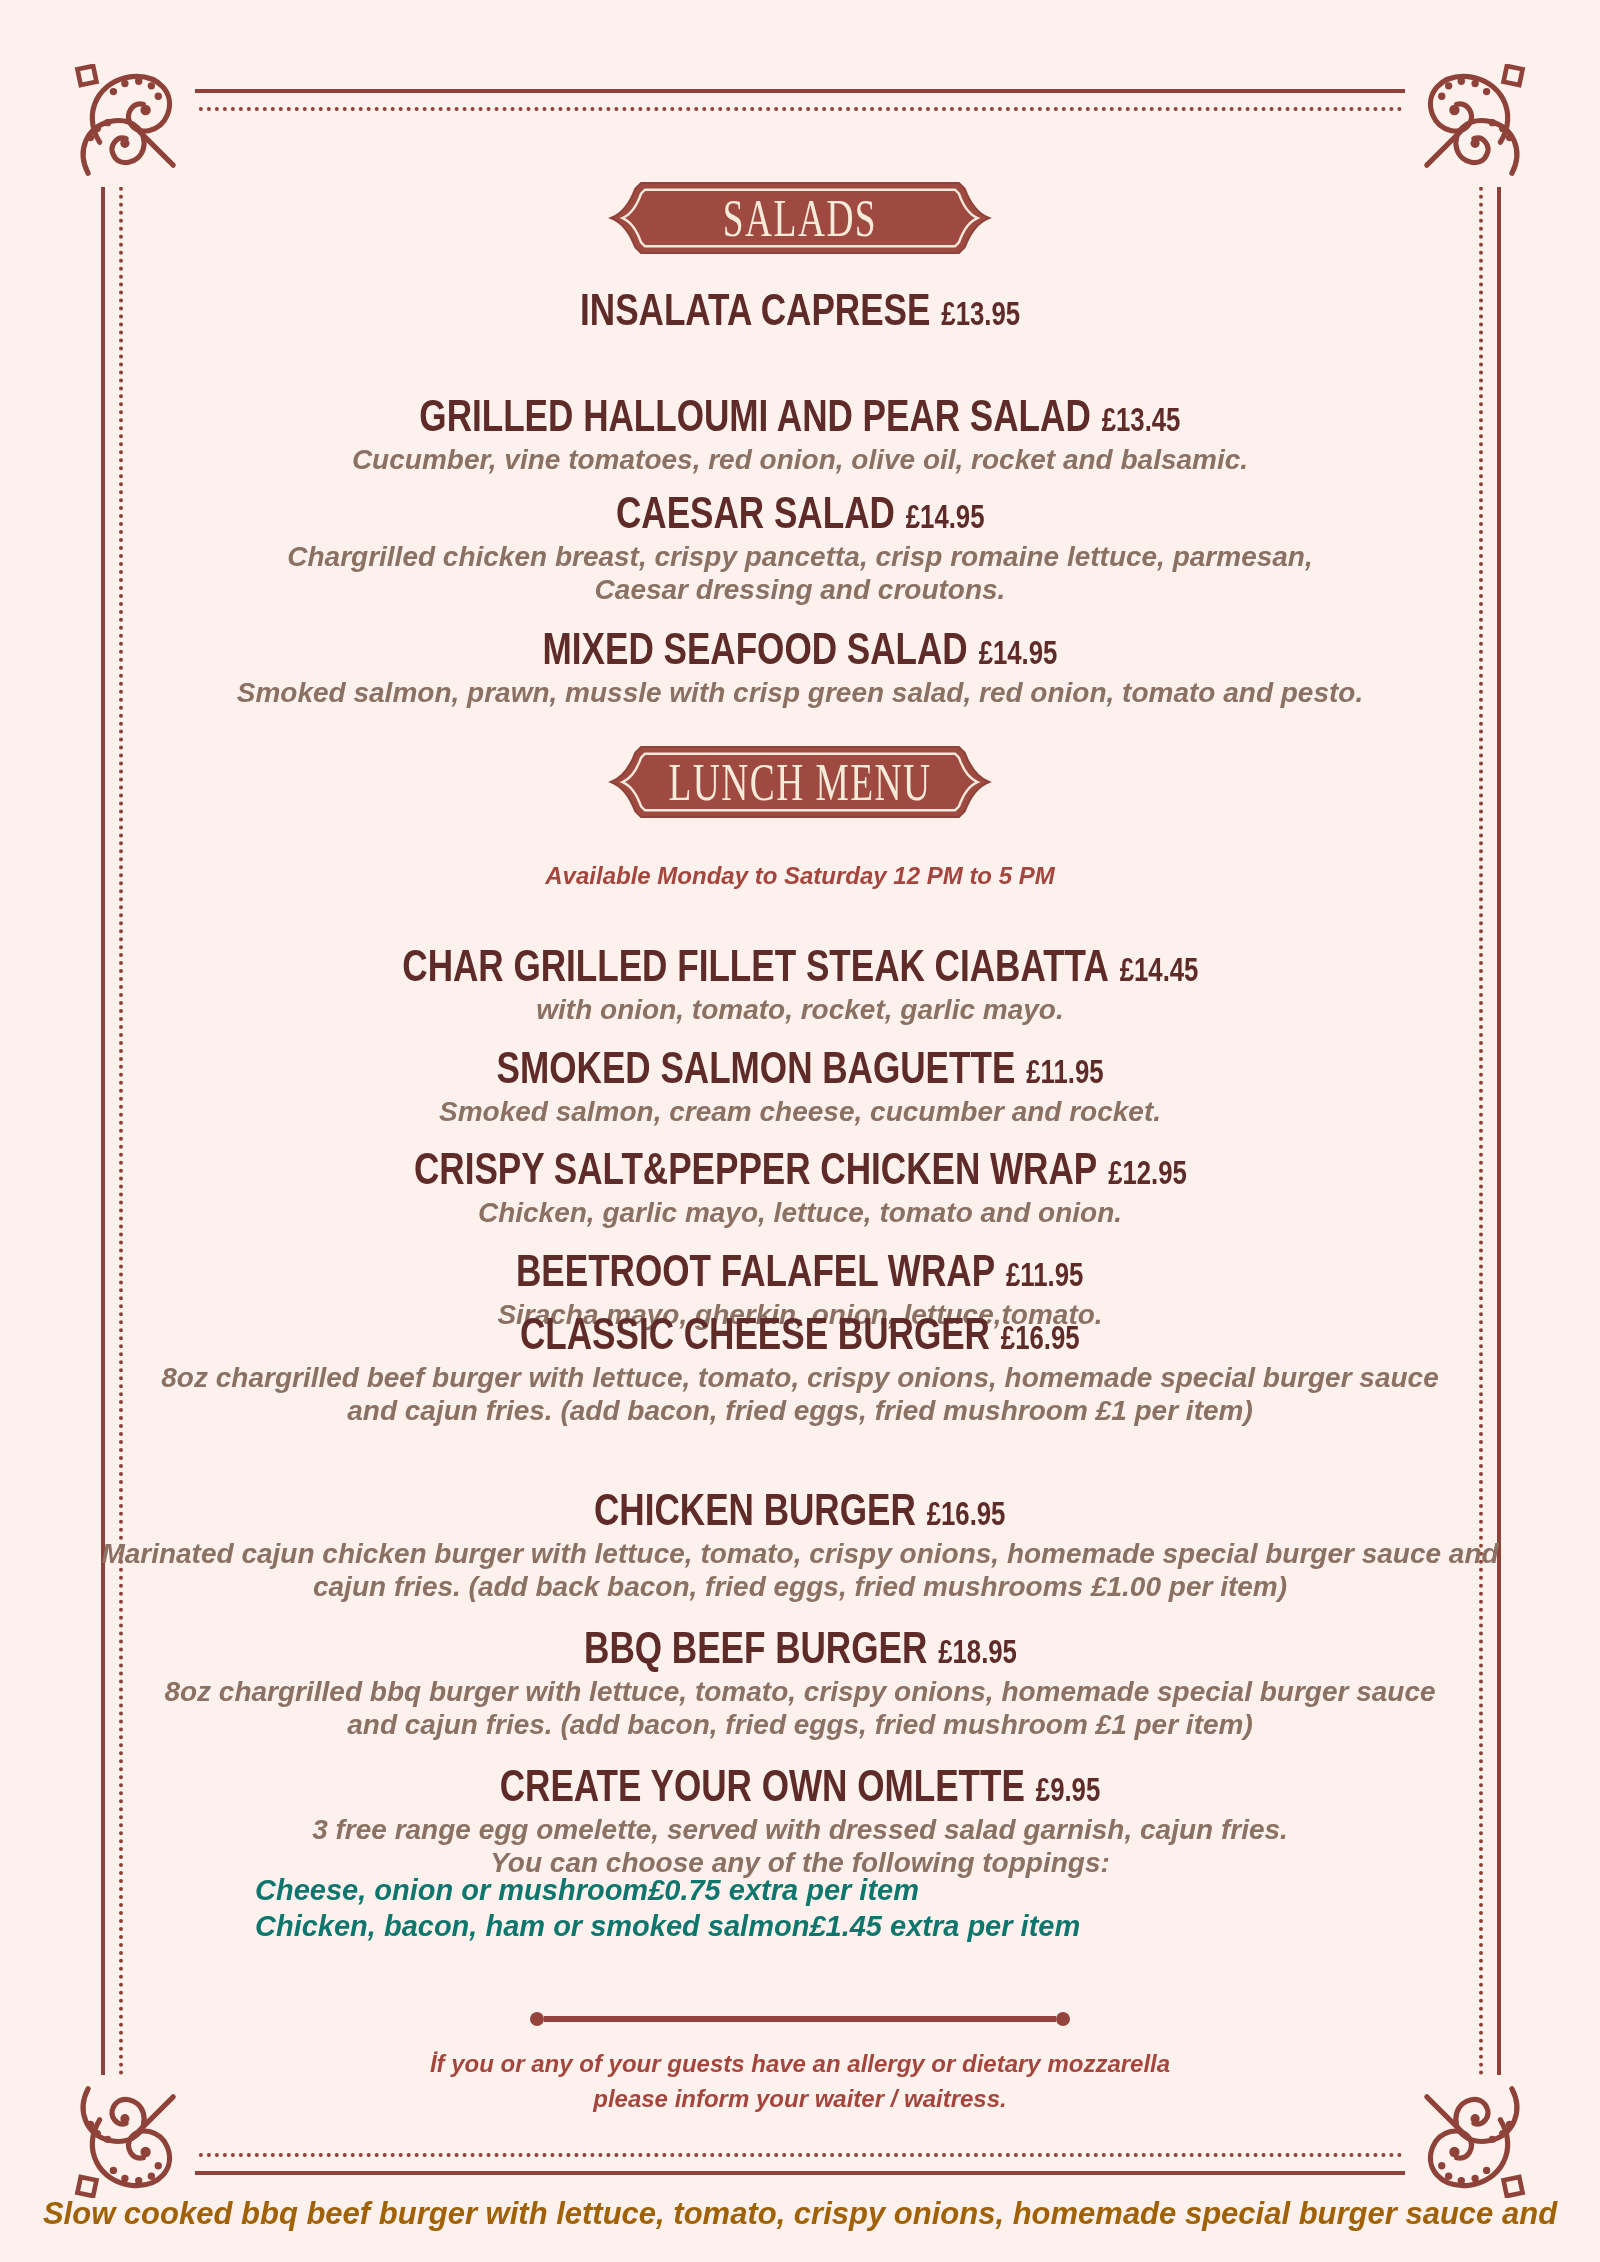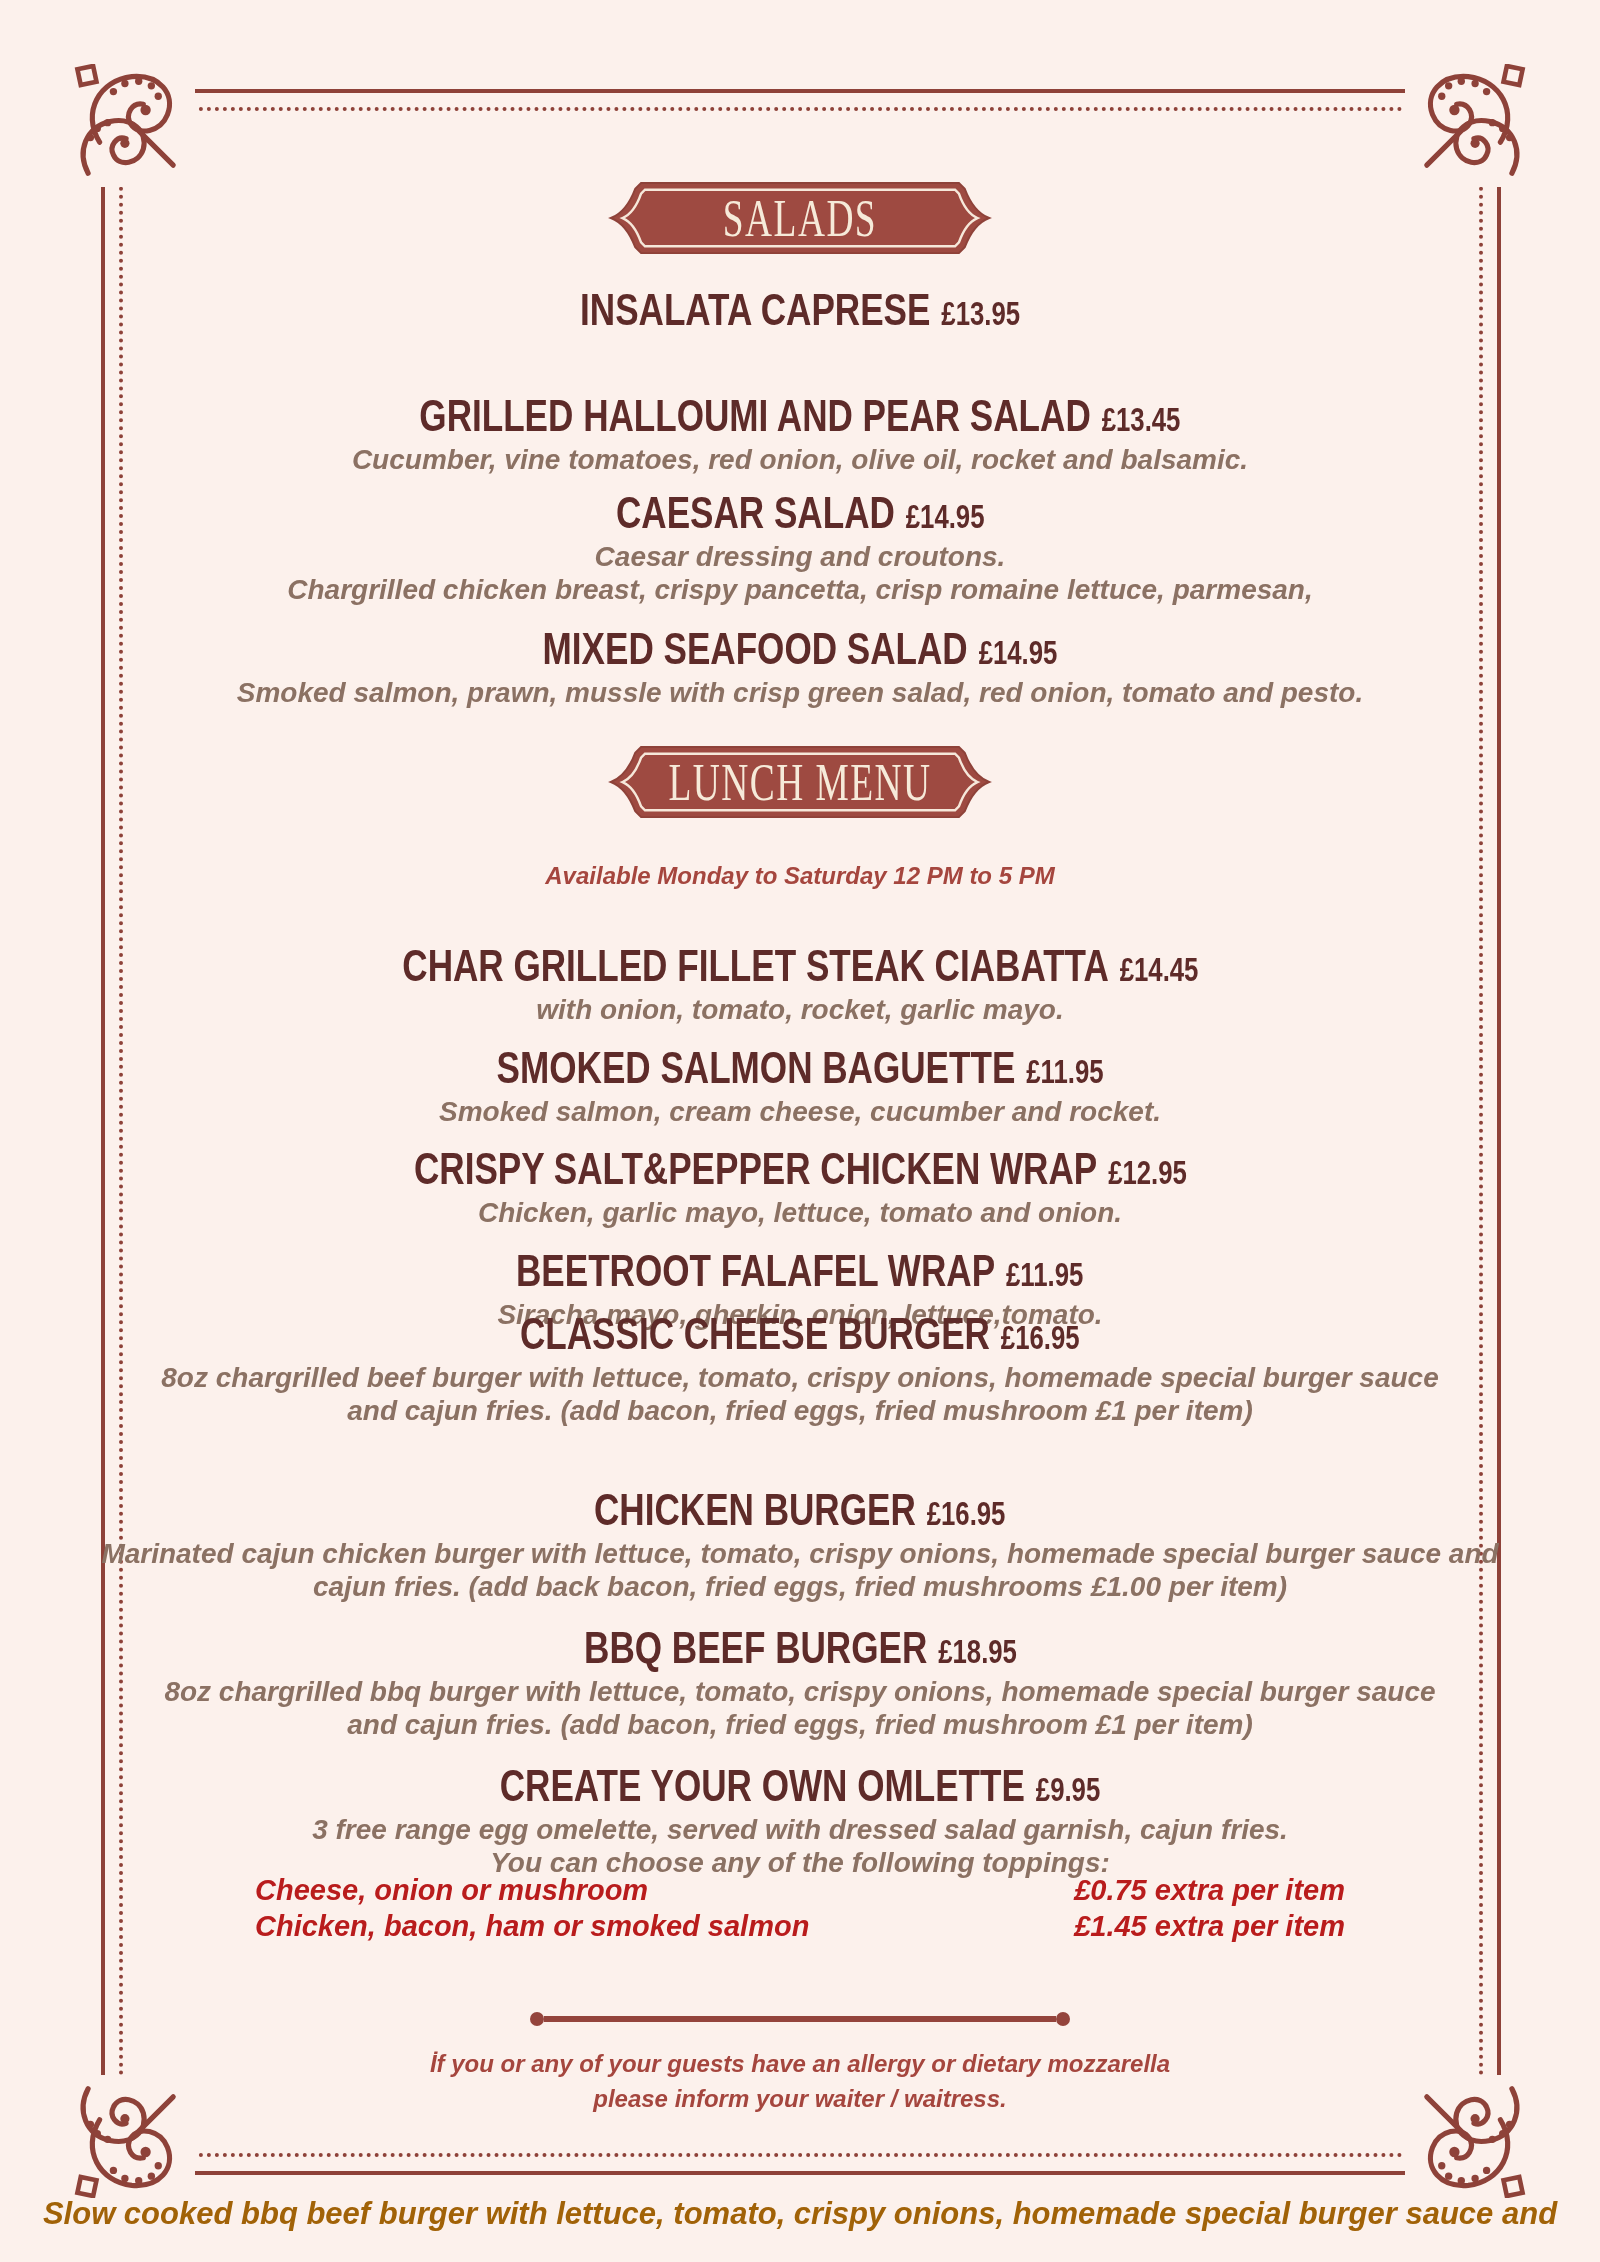--- a/index.html
+++ b/index.html
@@ -28,22 +28,22 @@
   
   .block{position:absolute;left:0;right:0;text-align:center;z-index:3;}
   .t{line-height:46px;color:#5e2b29;font-weight:700;font-size:45px;white-space:nowrap;}
   .cond{display:inline-block;transform:scaleX(0.78);white-space:nowrap;}
   .price{font-size:33px;margin-left:14px;letter-spacing:0;}
   .d{line-height:33px;font-size:28px;font-style:italic;font-weight:700;color:#8b7163;white-space:nowrap;}
   .note{line-height:35px;font-size:24px;font-style:italic;font-weight:700;color:#a5463e;white-space:nowrap;}
 
   
   .toppings{position:absolute;left:50%;margin-left:-545px;width:1090px;z-index:3;}
-  .toprow{display:flex;justify-content:space-between;line-height:36px;
-          font-size:29px;font-style:italic;font-weight:700;color:#b91c1c;}
+  .toprow{display:flex;justify-content:flex-start;line-height:36px;
+          font-size:29px;font-style:italic;font-weight:700;color:#0f766e;}
 
   
   .divider{position:absolute;left:50%;margin-left:-270px;width:540px;top:2012px;
            display:flex;align-items:center;z-index:3;}
   .divider .dot{width:14px;height:14px;border-radius:50%;background:#94443c;}
   .divider .bar{flex:1;height:6px;background:#94443c;}
 
   .overflow-note{position:absolute;left:0;right:0;top:2196px;text-align:center;z-index:4;
     font-size:31px;font-style:italic;font-weight:700;color:#a16207;white-space:nowrap;}
 </style>
@@ -116,22 +116,22 @@
     <div class="t"><span class="cond"><span>INSALATA CAPRESE</span><span class="price">£13.95</span></span></div>
   </div>
 
   <div class="block" style="top:393px">
     <div class="t"><span class="cond"><span>GRILLED HALLOUMI AND PEAR SALAD</span><span class="price">£13.45</span></span></div>
     <div class="d">Cucumber, vine tomatoes, red onion, olive oil, rocket and balsamic.</div>
   </div>
 
   <div class="block" style="top:490px">
     <div class="t"><span class="cond"><span>CAESAR SALAD</span><span class="price">£14.95</span></span></div>
+    <div class="d">Chargrilled chicken breast, crispy pancetta, crisp romaine lettuce, parmesan,</div>
     <div class="d">Caesar dressing and croutons.</div>
-    <div class="d">Chargrilled chicken breast, crispy pancetta, crisp romaine lettuce, parmesan,</div>
   </div>
 
   <div class="block" style="top:626px">
     <div class="t"><span class="cond"><span>MIXED SEAFOOD SALAD</span><span class="price">£14.95</span></span></div>
     <div class="d">Smoked salmon, prawn, mussle with crisp green salad, red onion, tomato and pesto.</div>
   </div>
 
   <div class="banner" style="top:742px">
     <svg>
         <use href="#plaque"></use>

